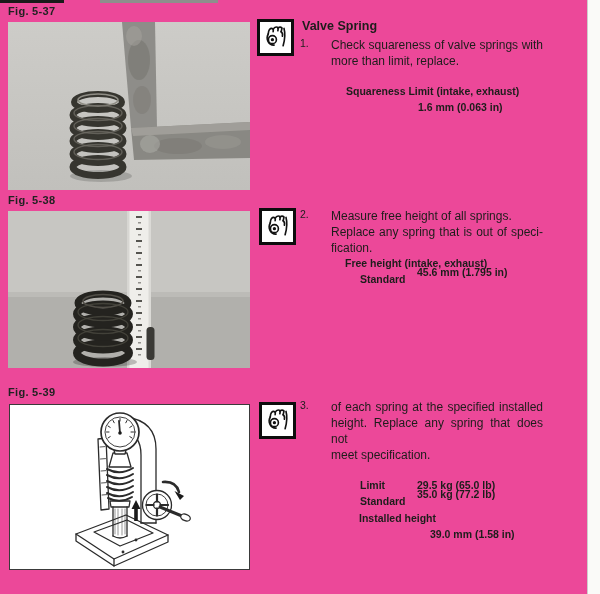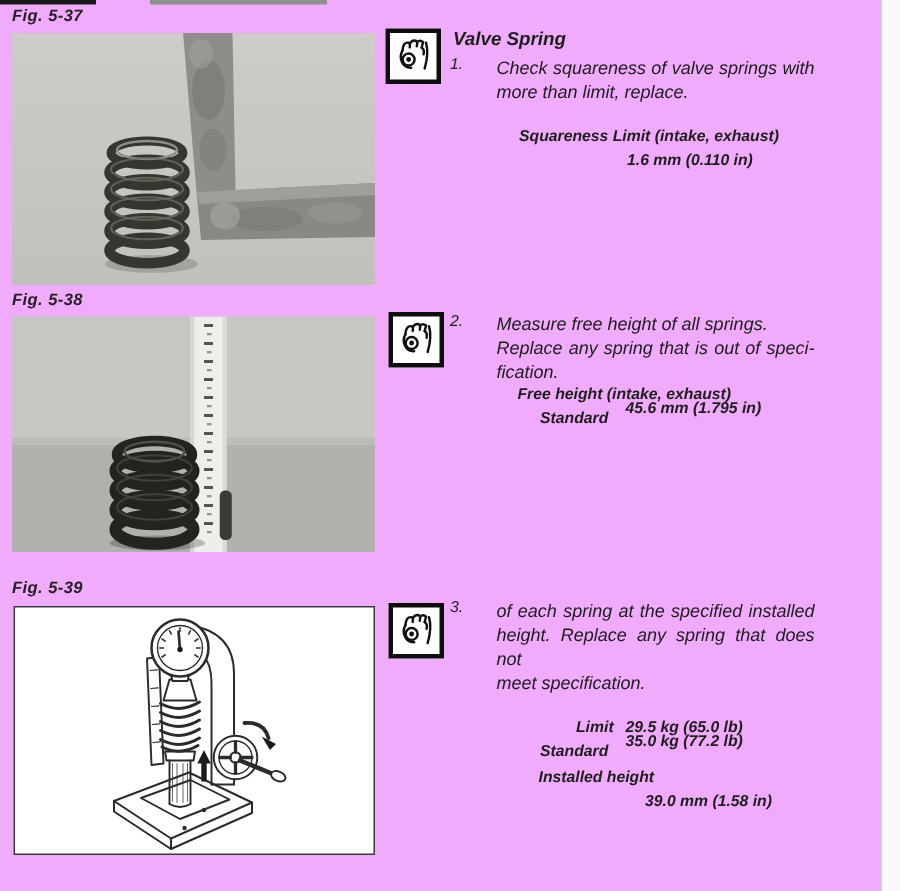--- a/index.html
+++ b/index.html
@@ -1,19 +1,19 @@
 <!DOCTYPE html>
 <html><head>
 <meta charset="utf-8">
 <style>
   * { margin:0; padding:0; box-sizing:border-box; }
   html,body { background:#ffffff; }
   .page {
-    position:relative; width:600px; height:594px; background:#f0abfc;
-    font-family:"Liberation Sans", sans-serif; color:#1d1d1b; overflow:hidden;font-style:italic;
+    position:relative; width:600px; height:594px; background:#ec4899;
+    font-family:"Liberation Sans", sans-serif; color:#1d1d1b; overflow:hidden;
   }
   .abs { position:absolute; }
   .figlabel { font-size:11px; font-weight:bold; letter-spacing:0.3px; color:#222; }
   .heading  { font-size:12.5px; font-weight:bold; }
   .stepnum  { font-size:10.5px; }
   .bodyblock { width:212px; font-size:12px; line-height:16px; }
   .bodyblock .just { text-align:justify; text-align-last:justify; }
   .spec { font-size:10.5px; font-weight:bold; white-space:nowrap; }
   .iconbox {
     width:37px; height:37px; border:3px solid #0d0d0d; background:#fff;
@@ -224,21 +224,21 @@
       <circle cx="12.6" cy="18.4" r="1.8" fill="#111"></circle>
     </svg>
   </div>
   <div class="abs heading" style="left:302px; top:19px;">Valve Spring</div>
   <div class="abs stepnum" style="left:300px; top:37px;">1.</div>
   <div class="abs bodyblock" style="left:331px; top:37px;">
     <div class="just">Check  squareness  of  valve  springs  with</div>
     <div>more than limit, replace.</div>
   </div>
   <div class="abs spec" style="left:346px; top:85px;">Squareness Limit (intake, exhaust)</div>
-  <div class="abs spec" style="left:418px; top:101px;">1.6 mm (0.110 in)</div>
+  <div class="abs spec" style="left:418px; top:101px;">1.6 mm (0.063 in)</div>
 
   <div class="abs iconbox" style="left:259px; top:208px;">
     <svg width="29" height="29" viewBox="0 0 32 32">
       <g fill="none" stroke="#111" stroke-width="1.8" stroke-linecap="round">
         <path d="M8,12 Q8.5,5.5 12.5,6 Q14,6.3 13.4,9.5"></path>
         <path d="M13.4,7 Q15,3.8 18,4.6 Q19.4,5.2 18.6,8.6"></path>
         <path d="M18.6,5.6 Q21.2,3.6 23.2,5.6 L22.2,9.6"></path>
         <path d="M8,12 Q5.8,16 7.6,20 Q9.6,24.6 14.5,24.4"></path>
         <path d="M22.2,9.6 Q24.4,11 23.6,14.6"></path>
         <path d="M25.4,6 Q27.6,14 24.4,25"></path>
@@ -270,20 +270,20 @@
       </g>
       <circle cx="12.6" cy="18.4" r="1.8" fill="#111"></circle>
     </svg>
   </div>
   <div class="abs stepnum" style="left:300px; top:399px;">3.</div>
   <div class="abs bodyblock" style="left:331px; top:399px;">
     <div class="just">of  each  spring  at  the  specified  installed</div>
     <div class="just">height.   Replace  any  spring  that does not</div>
     <div>meet specification.</div>
   </div>
-  <div class="abs spec" style="left:360px; top:479px;margin-left:24px;">Limit</div>
+  <div class="abs spec" style="left:360px; top:479px;">Limit</div>
   <div class="abs spec" style="left:417px; top:479px;">29.5 kg (65.0 lb)</div>
   <div class="abs spec" style="left:360px; top:495px;">Standard</div>
   <div class="abs spec" style="left:417px; top:474px;margin-top:14px;">35.0 kg (77.2 lb)</div>
   <div class="abs spec" style="left:359px; top:512px;">Installed height</div>
   <div class="abs spec" style="left:430px; top:528px;">39.0 mm (1.58 in)</div>
 
 </div>
 
 </body></html>

